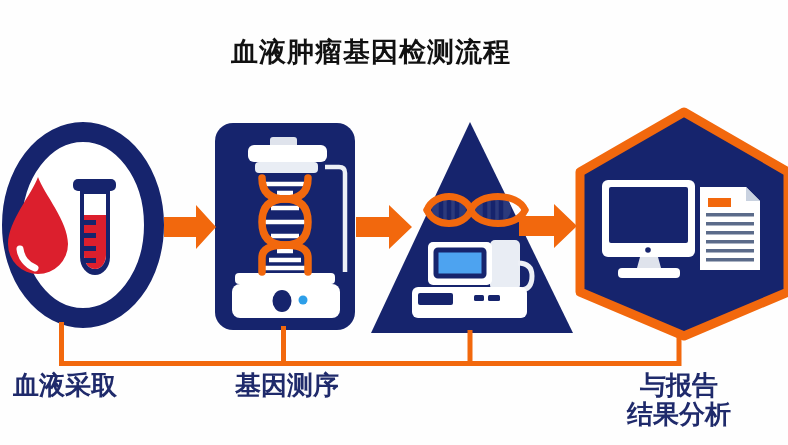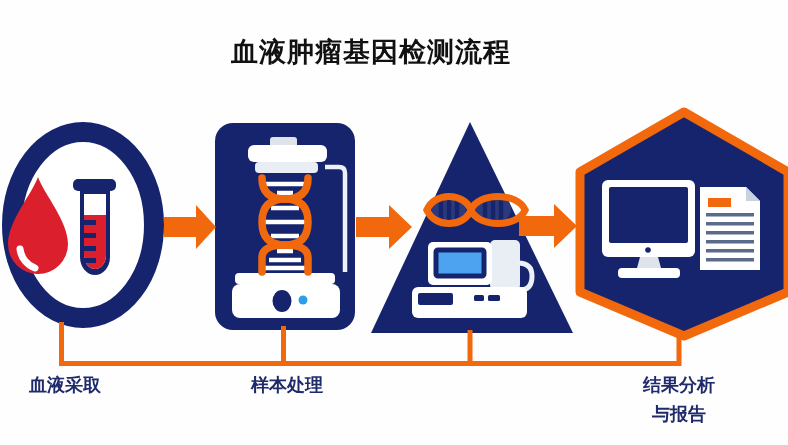--- a/index.html
+++ b/index.html
@@ -7,21 +7,21 @@
     position:relative;width:788px;height:445px;background:#fefefe;
     overflow:hidden;font-family:"Liberation Sans",sans-serif;padding-left:12px;
   }
   .abs{position:absolute;}
   #title{
     left:221px;top:34px;width:300px;text-align:center;
     font-size:27px;font-weight:800;color:#111111;letter-spacing:1px;
   }
   .stage-label{
     top:371px;width:130px;text-align:center;
-    font-size:18px;font-weight:600;color:var(--label);line-height:29px;
+    font-size:26px;font-weight:600;color:var(--label);line-height:29px;
   }
   #label-0{left:0px;}
   #label-1{left:222px;}
   #label-2{left:407px;}
   #label-3{left:614px;}
   svg{display:block;overflow:visible;}
   .f-navy{fill:var(--navy);}   .f-orange{fill:var(--orange);}
   .f-red{fill:var(--red);}     .f-white{fill:#ffffff;}
   .f-light{fill:var(--light);} .f-lighter{fill:#e9edf4;}
   .f-blue{fill:var(--blue);}   .f-screen{fill:var(--screen_blue);}
@@ -133,19 +133,19 @@
   </svg>
 
   <svg class="abs" style="left:0;top:0" width="788" height="445" viewBox="0 0 788 445" pointer-events="none">
     <polygon class="f-orange" points="164,217 196,217 196,205 216,227 196,249 196,237 164,237"></polygon>
     <polygon class="f-orange" points="356,217 389,217 389,205 412,227 389,249 389,237 356,237"></polygon>
     <polygon class="f-orange" points="519,216 554,216 554,204 577,226 554,248 554,236 519,236"></polygon>
     <path class="s-orange" stroke-width="5" d="M61.5 322 V363.5 M283.5 326 V363.5 M470 330 V363.5 M679 332 V363.5 M59 363.5 H681.5"></path>
   </svg>
 
   <div id="label-0" class="abs stage-label">血液采取</div>
-  <div id="label-1" class="abs stage-label">样本处理</div>
+  <div id="label-1" class="abs stage-label">基因测序</div>
   <div id="label-3" class="abs stage-label">
+    <div>与报告</div>
     <div>结果分析</div>
-    <div>与报告</div>
   </div>
 
 </div>
 
 </body></html>

